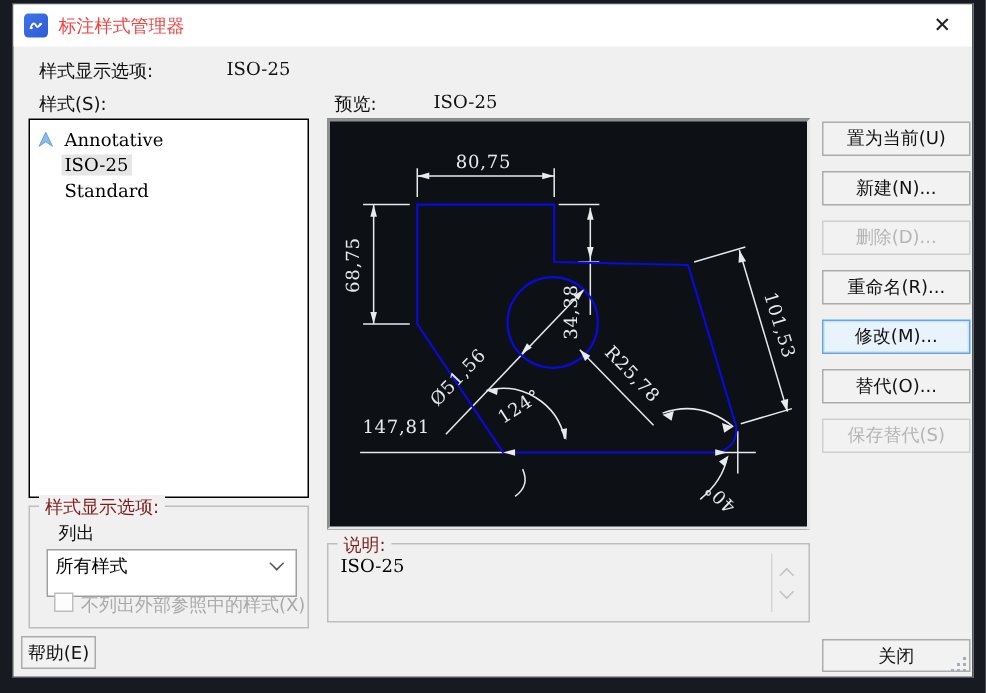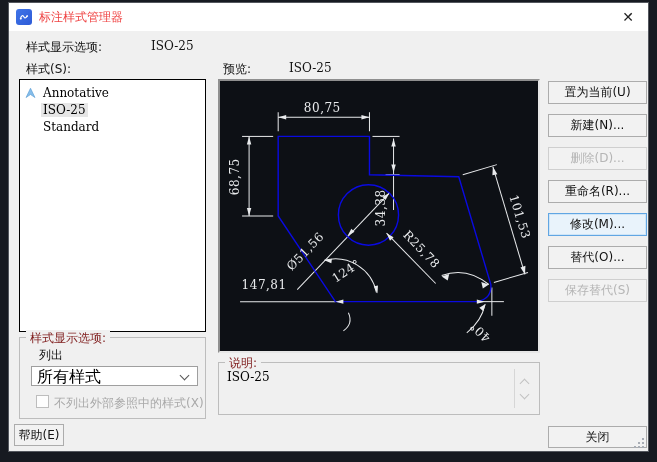--- a/index.html
+++ b/index.html
@@ -34,21 +34,21 @@
   .group{position:absolute;border:1px solid #bdbdbd}
   .group>.glabel{position:absolute;top:-8px;left:6px;background:#f0f0f0;padding:0 4px;font-size:12px;color:#7f1d1d;white-space:nowrap}
   .desc-group{left:209px;top:359px;width:322px;height:53px}
   .desc-text{position:absolute;left:8px;top:7px;font-size:12px;font-family:"DejaVu Serif","Liberation Serif",serif;color:#000}
   .desc-scroll{position:absolute;right:5px;top:6px;bottom:6px;width:20px;border-left:1px solid #d6d6d6;display:flex;flex-direction:column;align-items:center;justify-content:center;gap:4px}
   .chev{width:7px;height:7px;border-right:1.6px solid #c2c2c2;border-bottom:1.6px solid #c2c2c2}
   .chev.up{transform:rotate(-135deg);margin-top:3px}
   .chev.down{transform:rotate(45deg);margin-bottom:3px}
   .opt-group{left:10px;top:334px;width:187px;height:82px}
   
-  .combo{position:absolute;left:22px;top:363px;width:167px;height:20px;background:#fff;border:1px solid #9f9f9f;font-size:16px;color:#000;line-height:20px;padding-left:5px}
+  .combo{position:absolute;left:22px;top:363px;width:167px;height:32px;background:#fff;border:1px solid #9f9f9f;font-size:12px;color:#000;line-height:20px;padding-left:5px}
   .combo .chev2{position:absolute;right:9px;top:5px;width:7px;height:7px;border-right:1.6px solid #555;border-bottom:1.6px solid #555;transform:rotate(45deg)}
   
   .checkbox{position:absolute;left:27px;top:392px;width:13px;height:13px;background:#fdfdfd;border:1px solid #bdbdbd}
   .cb-label{position:absolute;left:45px;top:392px;font-size:12px;color:#a9a9a9;white-space:nowrap}
   
   .btn{position:absolute;background:#f2f2f2;border:1px solid #acacac;font-size:12px;color:#111;text-align:left;display:flex;align-items:center;justify-content:center;white-space:nowrap;font-family:"DejaVu Sans","Liberation Sans",sans-serif}
   .side{left:539px;width:99px;height:23px}
   .btn.disabled{color:#b5b5b5;border-color:#cfcfcf}
   .btn.focused{background:#e9f3fb;border:1px solid var(--focus-border);box-shadow:0 0 0 1px #cfe5f7 inset}
   .grip{position:absolute;right:4px;bottom:3px;width:11px;height:11px}

